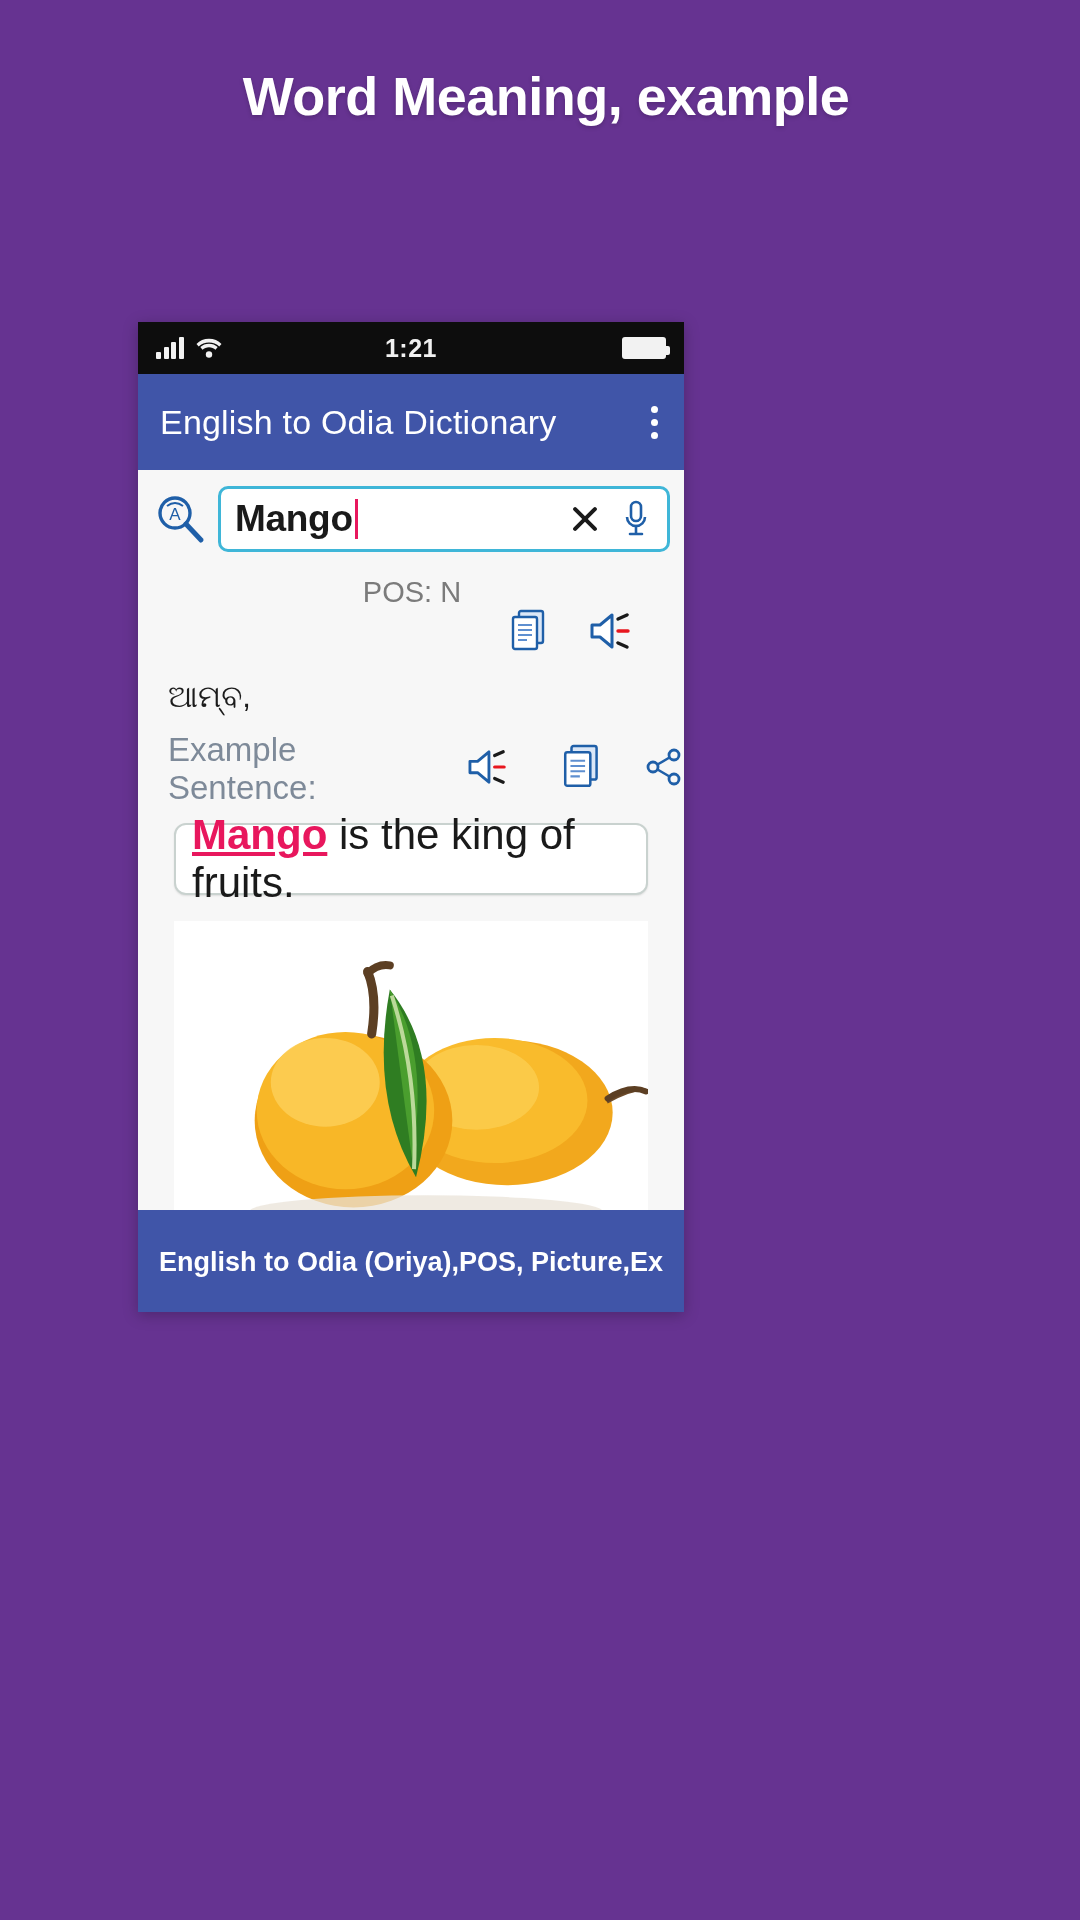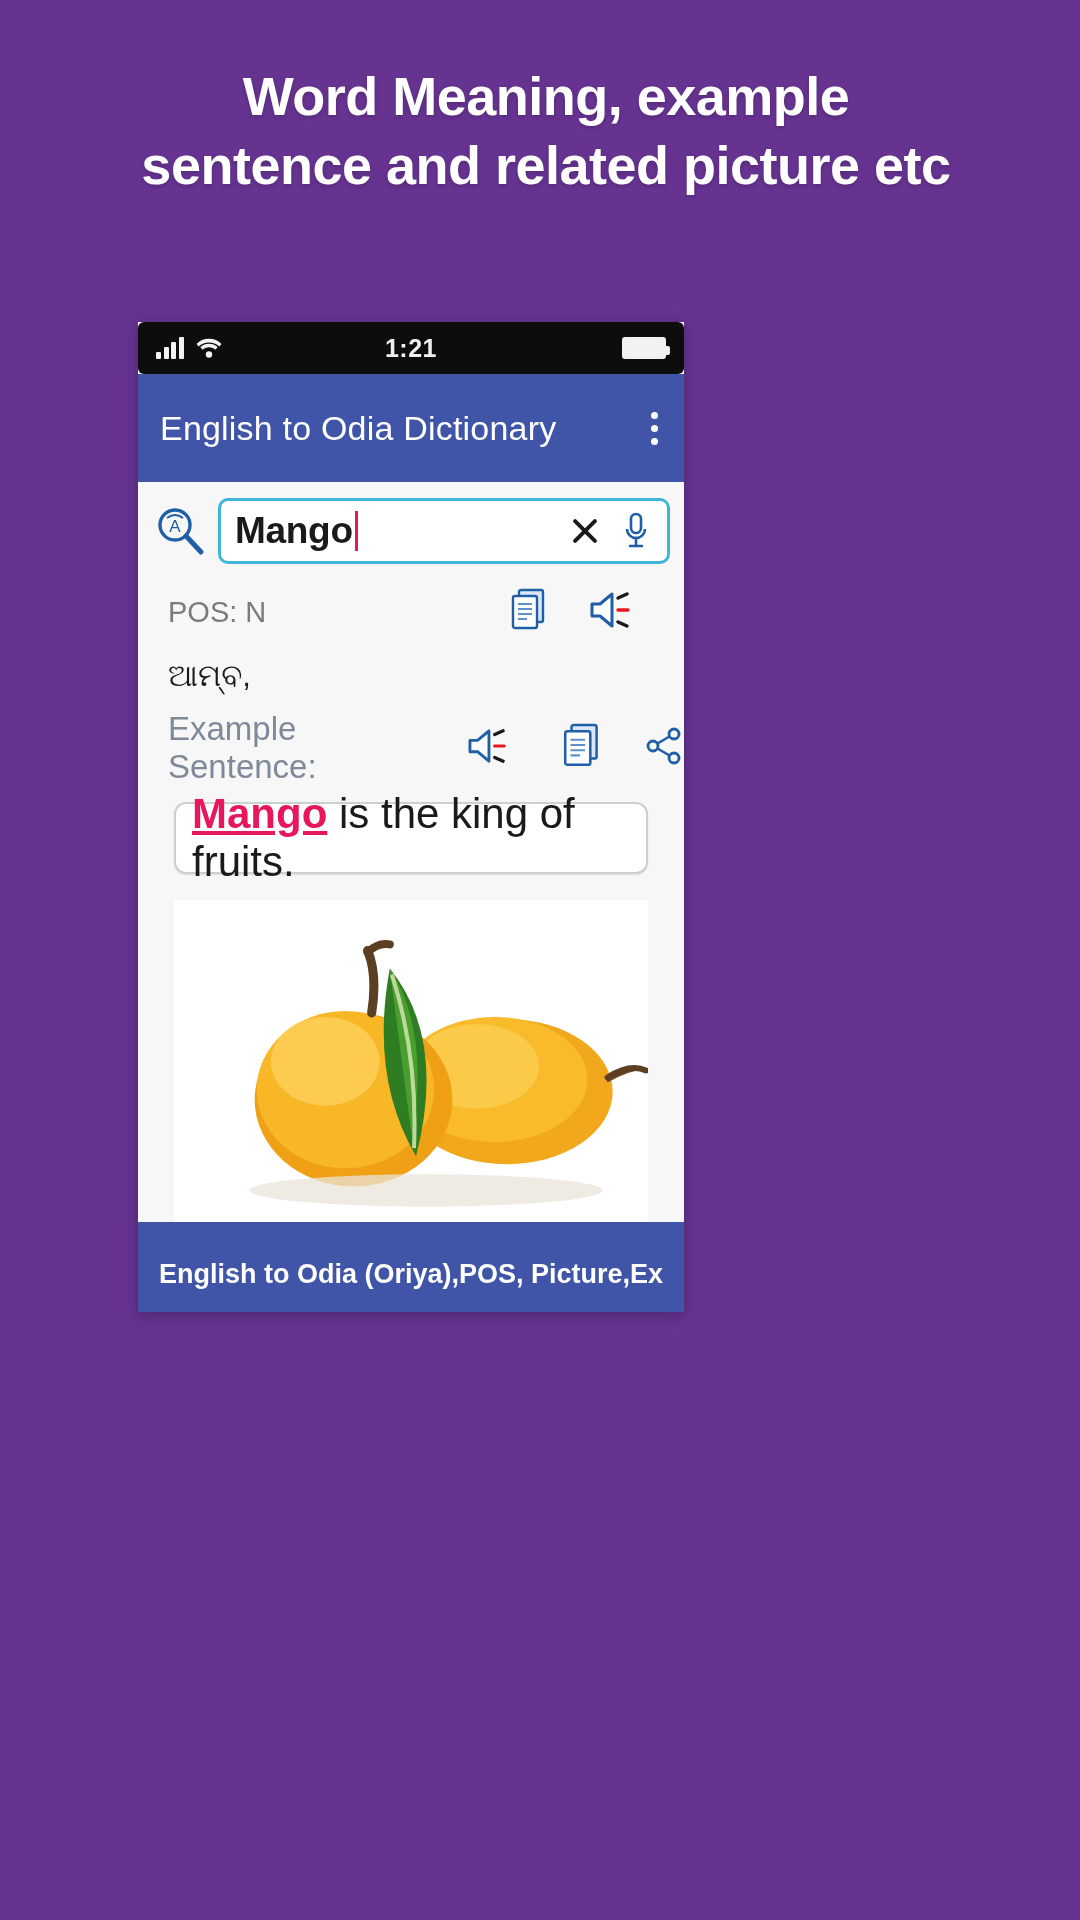--- a/index.html
+++ b/index.html
@@ -35,21 +35,20 @@
     box-shadow:0 3px 14px rgba(0,0,0,0.25);
   }
 
   
   .statusbar{
     height:52px;
     background:#0d0d0d;
     display:flex; align-items:center;
     padding:0 18px;
     position:relative;
-    border-radius:6px;
   }
   .sb-left{ display:flex; align-items:flex-end; gap:12px; }
   .bars{ display:flex; align-items:flex-end; gap:2.5px; height:22px; }
   .bars i{ display:block; width:5px; background:#f2f2f2; border-radius:1px; }
   .bars i:nth-child(1){height:7px;}
   .bars i:nth-child(2){height:12px;}
   .bars i:nth-child(3){height:17px;}
   .bars i:nth-child(4){height:22px;}
   .wifi{ width:26px; height:22px; position:relative; }
   .sb-time{
@@ -61,21 +60,21 @@
     width:44px; height:22px; border:3px solid #f2f2f2; border-radius:3px;
     position:relative; background:#f2f2f2;
   }
   .battery:after{
     content:""; position:absolute; right:-7px; top:6px;
     width:4px; height:9px; background:#f2f2f2; border-radius:0 2px 2px 0;
   }
 
   
   .appbar{
-    height:108px;
+    height:96px;
     background:#4055a8;
     display:flex; align-items:center;
     padding:0 22px;
     position:relative;
   }
   .appbar-title{
     color:#ffffff;
     font-size:34px;
     letter-spacing:0.2px;
   }
@@ -128,20 +127,21 @@
     width:32px; height:4px; background:#1a1a1a; border-radius:2px;
   }
   .xicon:before{ transform:translate(-50%,-50%) rotate(45deg); }
   .xicon:after{ transform:translate(-50%,-50%) rotate(-45deg); }
   .mic{ width:30px; height:40px; }
 
   
   .posrow{
     display:flex; align-items:center;
     padding:10px 28px 4px 30px;
+    flex-direction:column;
   }
   .pos-label{ font-size:29px; color:#7b7b7b; }
   .posrow-icons{ margin-left:auto; display:flex; align-items:center; gap:38px; padding-right:22px;}
 
   .odia{
     font-size:31px; color:#1c1c1c;
     padding:6px 0 2px 30px;
     font-family:"Liberation Sans","DejaVu Sans",sans-serif;
     margin-top:12px;
   }
@@ -199,21 +199,20 @@
     line-height:1.38;
     padding:0 12px;
     gap:16px;
   }
 </style>
 </head>
 <body>
 
 <div class="headline">
   <div>Word Meaning, example</div>
-  <div>sentence and related picture etc</div>
 </div>
 
 <div class="phone">
 
   <div class="statusbar">
     <div class="sb-left">
       <div class="bars">
         <i></i>
           <i></i>
           <i></i>

